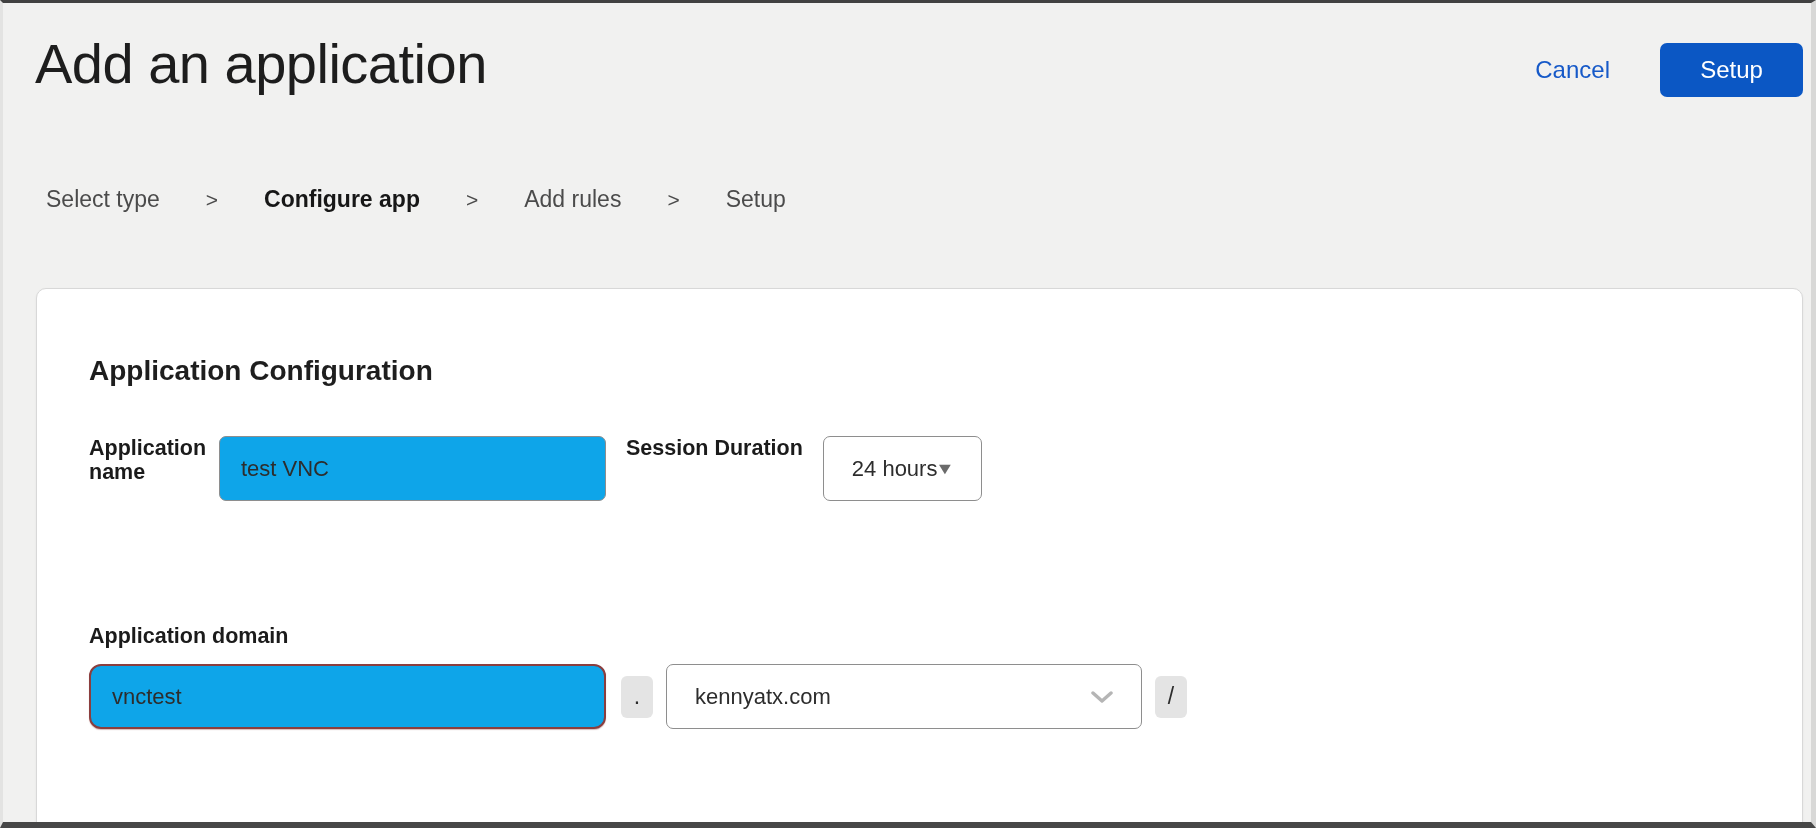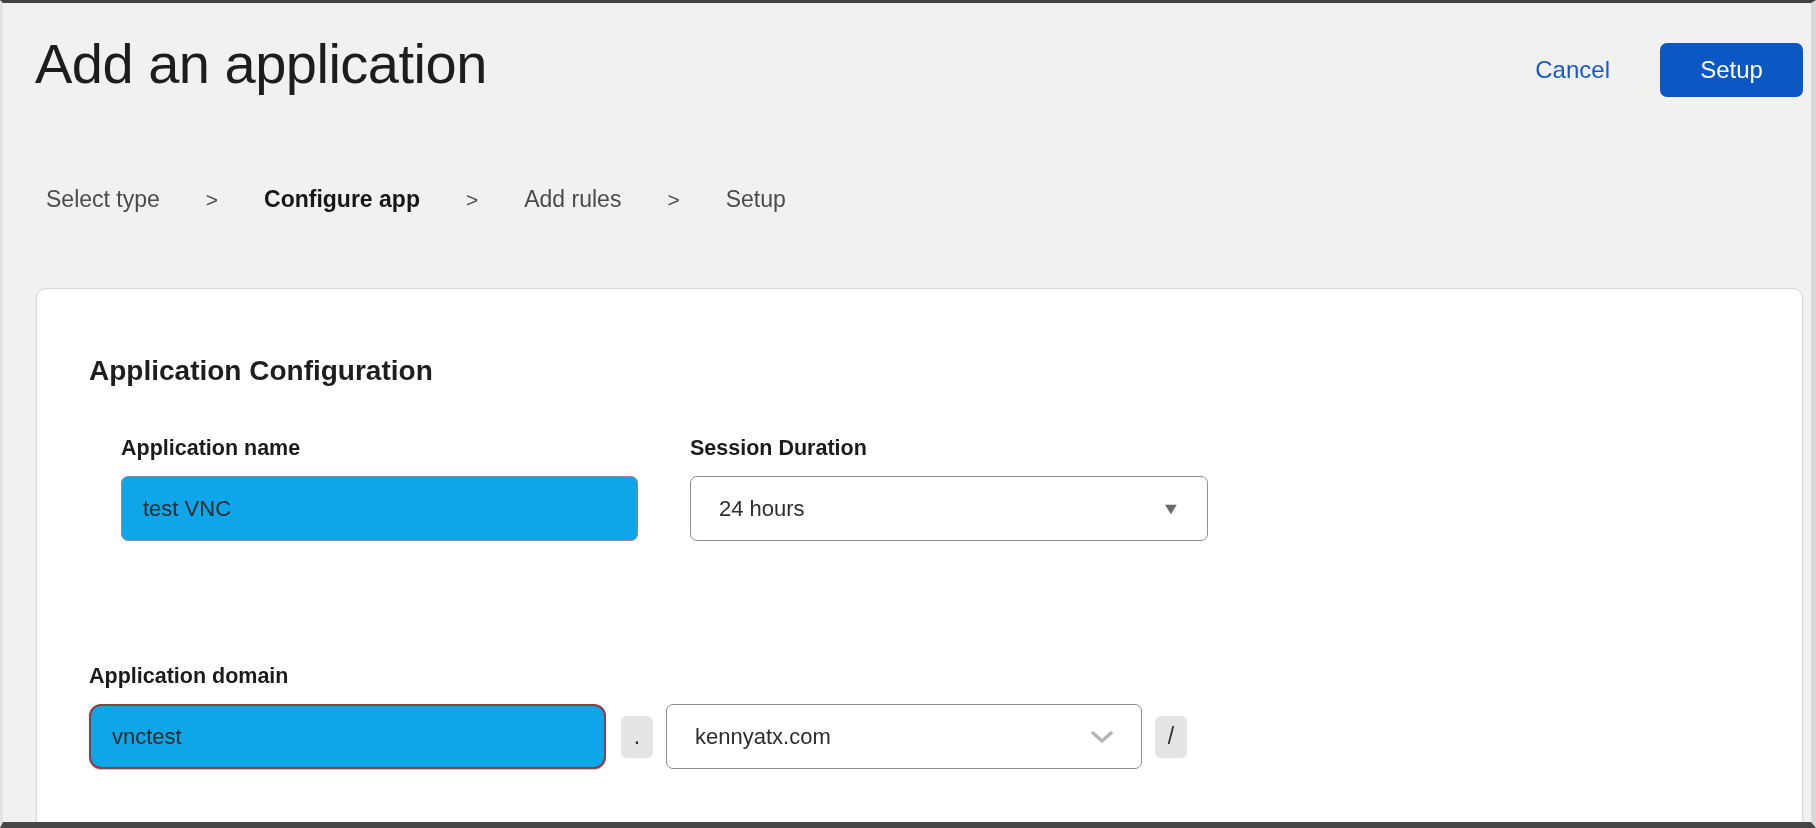--- a/index.html
+++ b/index.html
@@ -51,21 +51,21 @@
     border:1px solid #d8d8d8; border-radius:10px;
     box-shadow:0 1px 3px rgba(0,0,0,0.05);
     padding:66px 52px 0 52px;
   }
 
   .section-title {
     font-size:28px; font-weight:700; color:#1e1e1e; margin-bottom:49px;
   }
 
   .form-row { display:flex; gap:20px; }
-  .field { display:flex; flex-direction:column;margin-left:32px; }
+  .field { display:flex; flex-direction:row; }
   .field-label {
     font-size:21.5px; font-weight:700; color:#1b1b1b;
     margin-bottom:16px; height:24px; line-height:24px;
   }
 
   .text-input {
     height:65px; border:1px solid #8e8e8e; border-radius:7px;
     font-size:22px; font-family:inherit; color:#2d2d2d;
     padding:0 21px; background:#0ea5e9; outline:none; width:100%;
   }
@@ -82,21 +82,21 @@
     cursor:pointer; position:relative;
   }
   .select-box .select-value { flex:1; }
   .caret-filled {
     font-size:16px; color:#6b6b6b; line-height:1;
     transform:scaleX(1.25);
   }
   .chevron-light { display:flex; align-items:center; }
 
   .w-name    { width:517px; }
-  .w-session { width:518px; }
+  .w-session { width:518px;gap:20px; }
   .w-domain  { width:476px; }
   .w-path    { flex:1; }
 
   .domain-section { margin-top:123px; }
   .domain-row { display:flex; align-items:center; }
   .sep-chip {
     width:32px; height:42px; background:#e4e4e4; border-radius:6px;
     display:flex; align-items:center; justify-content:center;
     font-size:23px; color:#2c2c2c; flex:0 0 32px;
   }

